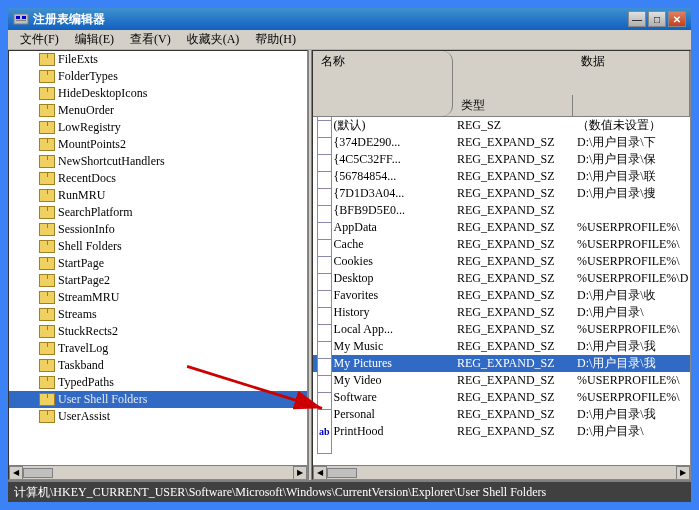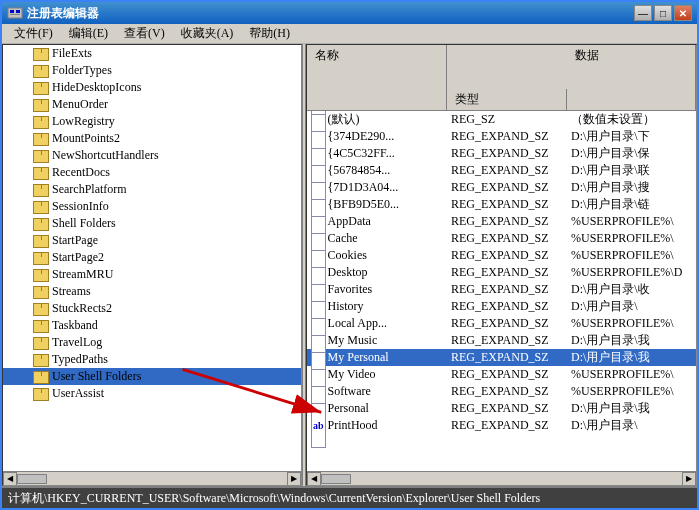--- a/index.html
+++ b/index.html
@@ -9,21 +9,21 @@
       background: #d4d0c8;
       width: 699px;
       height: 510px;
       overflow: hidden;
     }
 
     
     .window {
       width: 699px;
       height: 510px;
-      border: 2px solid #3b82f6;
+      border: 8px solid #3b82f6;
       background: #d4d0c8;
       display: flex;
       flex-direction: column;
     }
 
     .title-bar {
       background: linear-gradient(to bottom, #4090d0 0%, #1060c0 100%);
       color: white;
       display: flex;
       align-items: center;
@@ -93,27 +93,26 @@
       flex-direction: column;
       flex-shrink: 0;
     }
     .tree-scroll {
       overflow-y: auto;
       overflow-x: auto;
       flex: 1;
     }
     .tree-item {
       display: flex;
-      align-items: center;
       padding: 1px 2px;
       cursor: pointer;
       white-space: nowrap;
       height: 17px;
     }
-    .tree-item.selected { background: #316ac5; color: #000000; }
+    .tree-item.selected { background: #316ac5; color: #e5e5e5; }
     .tree-indent { display: inline-block; }
     .folder-icon {
       width: 16px;
       height: 14px;
       flex-shrink: 0;
       margin-right: 3px;
       position: relative;
       display: inline-block;
     }
     .folder-icon::before {
@@ -153,21 +152,21 @@
       border-bottom: 1px solid #808080;
       flex-shrink: 0;
     }
     .col-header {
       padding: 2px 8px;
       border-right: 1px solid #808080;
       font-size: 12px;
       cursor: pointer;
       user-select: none;
     }
-    .col-name { width: 140px; }
+    .col-name { width: 140px; border-radius: 10px; }
     .col-type { width: 120px; margin-top: 44px; }
     .col-data { flex: 1; }
 
     .right-scroll {
       overflow-y: auto;
       overflow-x: auto;
       flex: 1;
     }
     .reg-row {
       display: flex;
@@ -321,20 +320,25 @@
             <span>NewShortcutHandlers</span>
           </div>
           <div class="tree-item">
             <span class="tree-indent" style="width: 28px; display: inline-block;"></span>
             <span class="folder-icon"></span>
             <span>RecentDocs</span>
           </div>
           <div class="tree-item">
             <span class="tree-indent" style="width: 28px; display: inline-block;"></span>
             <span class="folder-icon"></span>
+            <span>RunMRU</span>
+          </div>
+          <div class="tree-item">
+            <span class="tree-indent" style="width: 28px; display: inline-block;"></span>
+            <span class="folder-icon"></span>
             <span>SearchPlatform</span>
           </div>
           <div class="tree-item">
             <span class="tree-indent" style="width: 28px; display: inline-block;"></span>
             <span class="folder-icon"></span>
             <span>SessionInfo</span>
           </div>
           <div class="tree-item">
             <span class="tree-indent" style="width: 28px; display: inline-block;"></span>
             <span class="folder-icon"></span>
@@ -361,26 +365,26 @@
             <span>Streams</span>
           </div>
           <div class="tree-item">
             <span class="tree-indent" style="width: 28px; display: inline-block;"></span>
             <span class="folder-icon"></span>
             <span>StuckRects2</span>
           </div>
           <div class="tree-item">
             <span class="tree-indent" style="width: 28px; display: inline-block;"></span>
             <span class="folder-icon"></span>
+            <span>TravelLog</span>
+          </div>
+          <div class="tree-item">
+            <span class="tree-indent" style="width: 28px; display: inline-block;"></span>
+            <span class="folder-icon"></span>
             <span>Taskband</span>
-          </div>
-          <div class="tree-item">
-            <span class="tree-indent" style="width: 28px; display: inline-block;"></span>
-            <span class="folder-icon"></span>
-            <span>TravelLog</span>
           </div>
           <div class="tree-item">
             <span class="tree-indent" style="width: 28px; display: inline-block;"></span>
             <span class="folder-icon"></span>
             <span>TypedPaths</span>
           </div>
           <div class="tree-item selected">
             <span class="tree-indent" style="width: 28px; display: inline-block;"></span>
             <span class="folder-icon"></span>
             <span>User Shell Folders</span>
@@ -448,21 +452,20 @@
             </div>
             <div class="reg-cell cell-type">REG_EXPAND_SZ</div>
             <div class="reg-cell cell-data">D:\用户目录\搜</div>
           </div>
           <div class="reg-row">
             <div class="reg-cell cell-name">
               <span class="ab-icon">ab</span>
               <span>{BFB9D5E0...</span>
             </div>
             <div class="reg-cell cell-type">REG_EXPAND_SZ</div>
-            <div class="reg-cell cell-data">D:\用户目录\链</div>
           </div>
           <div class="reg-row">
             <div class="reg-cell cell-name">
               <span class="ab-icon">ab</span>
               <span>AppData</span>
             </div>
             <div class="reg-cell cell-type">REG_EXPAND_SZ</div>
             <div class="reg-cell cell-data">%USERPROFILE%\</div>
           </div>
           <div class="reg-row">
@@ -517,21 +520,21 @@
             <div class="reg-cell cell-name">
               <span class="ab-icon">ab</span>
               <span>My Music</span>
             </div>
             <div class="reg-cell cell-type">REG_EXPAND_SZ</div>
             <div class="reg-cell cell-data">D:\用户目录\我</div>
           </div>
           <div class="reg-row selected">
             <div class="reg-cell cell-name">
               <span class="ab-icon">ab</span>
-              <span>My Personal</span>
+              <span>My Pictures</span>
             </div>
             <div class="reg-cell cell-type">REG_EXPAND_SZ</div>
             <div class="reg-cell cell-data">D:\用户目录\我</div>
           </div>
           <div class="reg-row">
             <div class="reg-cell cell-name">
               <span class="ab-icon">ab</span>
               <span>My Video</span>
             </div>
             <div class="reg-cell cell-type">REG_EXPAND_SZ</div>

